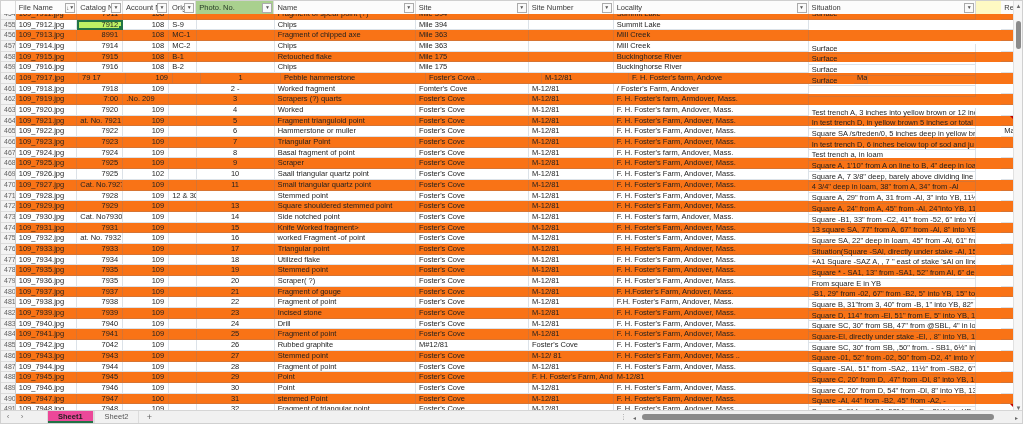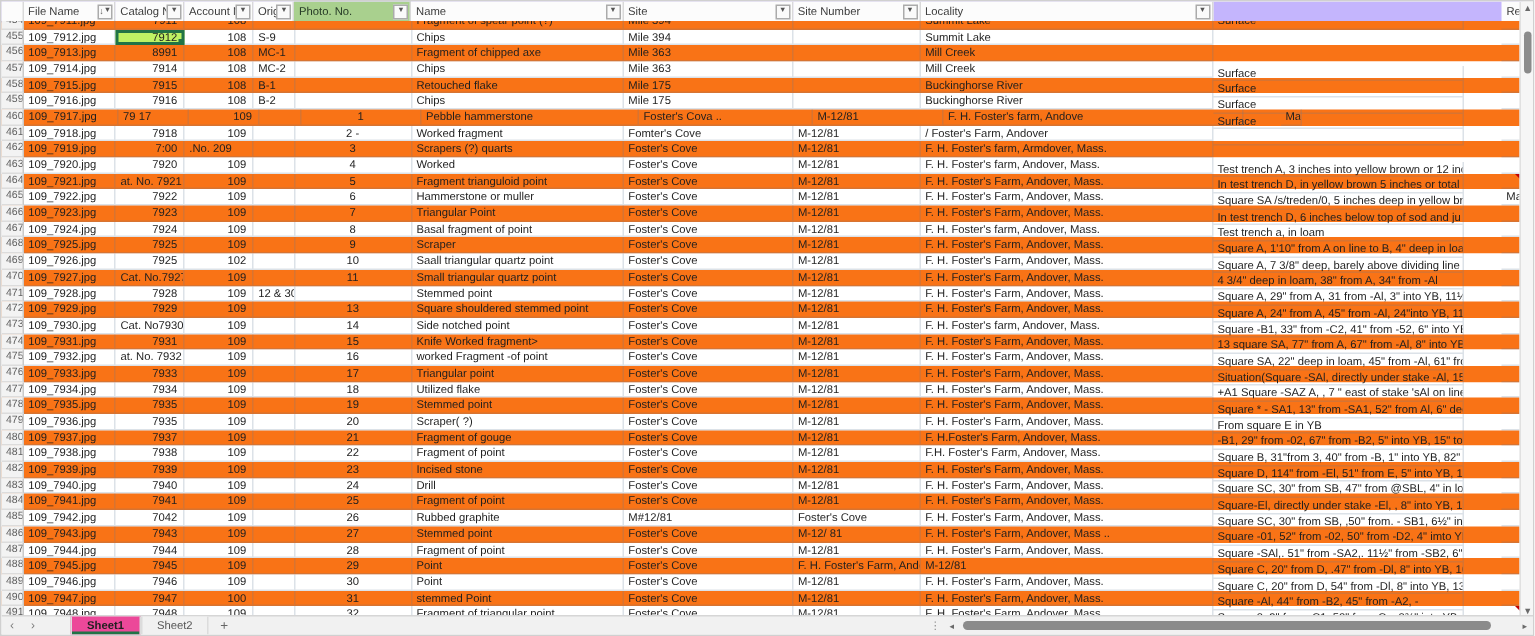--- a/index.html
+++ b/index.html
@@ -1,21 +1,21 @@
 <!DOCTYPE html>
 <html><head>
 <meta charset="utf-8">
 <style>
   html,body{margin:0;padding:0;background:#fff;}
   #stage{position:relative;width:1023px;height:424px;overflow:hidden;
          font-family:"Liberation Sans",sans-serif;font-size:7.5px;color:#1f1f1f;
          background:#fff;border:1px solid #d0d0d0;box-sizing:border-box;}
   
   #header-row{position:absolute;left:0;top:0;height:13px;width:1014px;display:flex;
-              background:#c4b5fd;border-bottom:1px solid #9bc2e6;}
+              background:#fef9c3;border-bottom:1px solid #9bc2e6;align-items:flex-end;}
   .h-cell{position:relative;height:13px;box-sizing:border-box;display:flex;align-items:center;
           border-right:1px solid #d9d9d9;color:#3b3b3b;overflow:hidden;white-space:nowrap;
           padding-left:3px;background:#fcfcfc;}
   .h-cell.green{background:#a9d08e;color:#263a26;}
   .h-label{overflow:hidden;white-space:nowrap;flex:1 1 auto;}
   .fbtn{flex:0 0 auto;width:10px;height:10px;margin-right:1px;border:1px solid #ababab;
         background:#fafafa;box-sizing:border-box;display:flex;align-items:center;justify-content:center;
         font-size:5px;color:#555;line-height:1;}
   .fbtn .sort{font-size:6px;margin-right:0px;}
   

